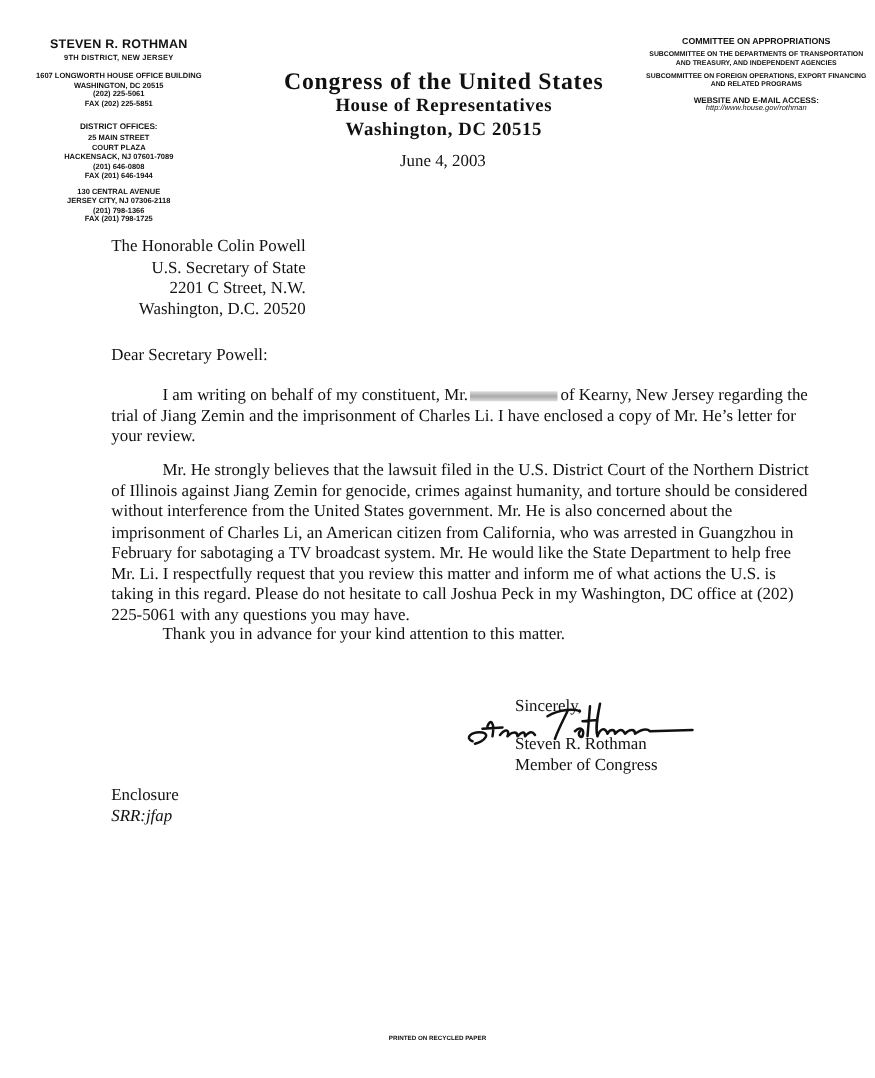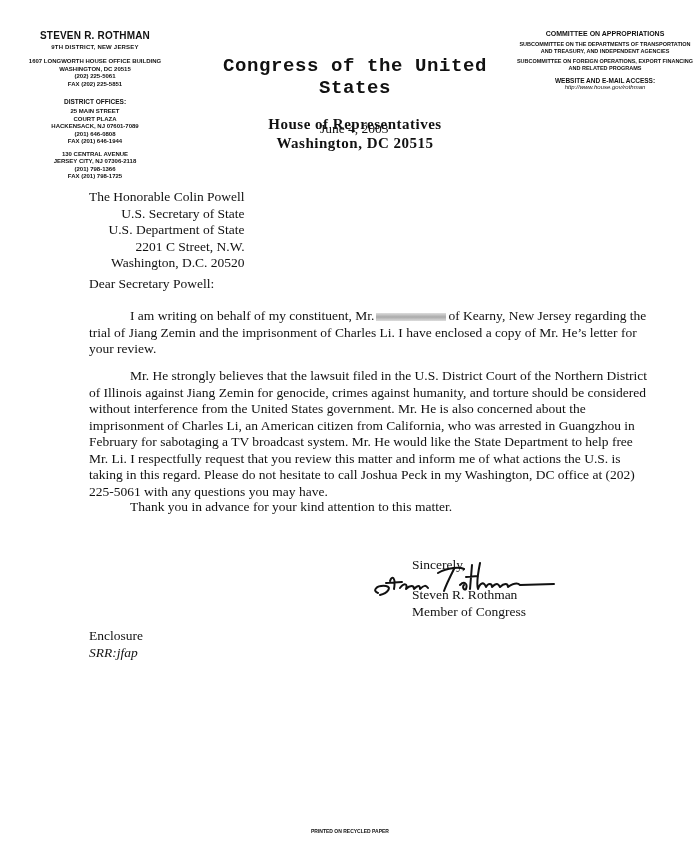--- a/index.html
+++ b/index.html
@@ -15,22 +15,22 @@
 
     
     .right-head { left: 515px; top: 30px; width: 180px; text-align: center; font-family: "Liberation Sans", sans-serif; color: #111; }
     .rh-title { font-size: 7px; font-weight: bold; }
     .rh-sub { font-size: 5.5px; font-weight: bold; line-height: 6.5px; margin-top: 4px; text-transform: uppercase; }
     .rh-web-title { font-size: 6.5px; font-weight: bold; margin-top: 6px; }
     .rh-web { font-size: 6px; font-style: italic; }
 
     
     .center-head { left: 195px; top: 55px; width: 320px; text-align: center; font-family: "Liberation Serif", serif; font-weight: bold; color: #111; }
-    .ch-1 { font-size: 19px; letter-spacing: 0.6px; font-family: Liberation Mono, monospace; }
-    .ch-2 { font-size: 15px; margin-top: 17px; letter-spacing: 0.5px; }
+    .ch-1 { font-size: 19px; letter-spacing: 0.6px; }
+    .ch-2 { font-size: 15px; margin-top: 0; letter-spacing: 0.5px; }
     .ch-3 { font-size: 15px; margin-top: 2px; letter-spacing: 0.5px; }
 
     .date { left: 320px; top: 121px; font-size: 13.5px; }
 
     .body-text { font-size: 13.5px; line-height: 16.5px; }
     .address { left: 89px; top: 189px; }
     .address div { white-space: nowrap; text-align: right; }
     .salutation { left: 89px; top: 276px; }
 
     .para { left: 89px; width: 560px; }
@@ -90,21 +90,20 @@
   <div class="rh-sub">Subcommittee on Foreign Operations, Export Financing and Related Programs</div>
   <div class="rh-web-title">WEBSITE AND E-MAIL ACCESS:</div>
   <div class="rh-web">http://www.house.gov/rothman</div>
 </div>
 
 <div class="abs date body-text">June 4, 2003</div>
 
 <div class="abs address body-text">
   <div>The Honorable Colin Powell</div>
   <div>U.S. Secretary of State</div>
-  <div>U.S. Department of State</div>
   <div>2201 C Street, N.W.</div>
   <div>Washington, D.C.  20520</div>
 </div>
 
 <div class="abs salutation body-text">Dear Secretary Powell:</div>
 
 <div class="abs para p1 body-text">
   <p><span>I am writing on behalf of my constituent, Mr.</span><span class="redact"></span><span>of Kearny, New Jersey regarding the trial of Jiang Zemin and the imprisonment of Charles Li.  I have enclosed a copy of Mr. He’s letter for your review.</span></p>
 </div>
 

